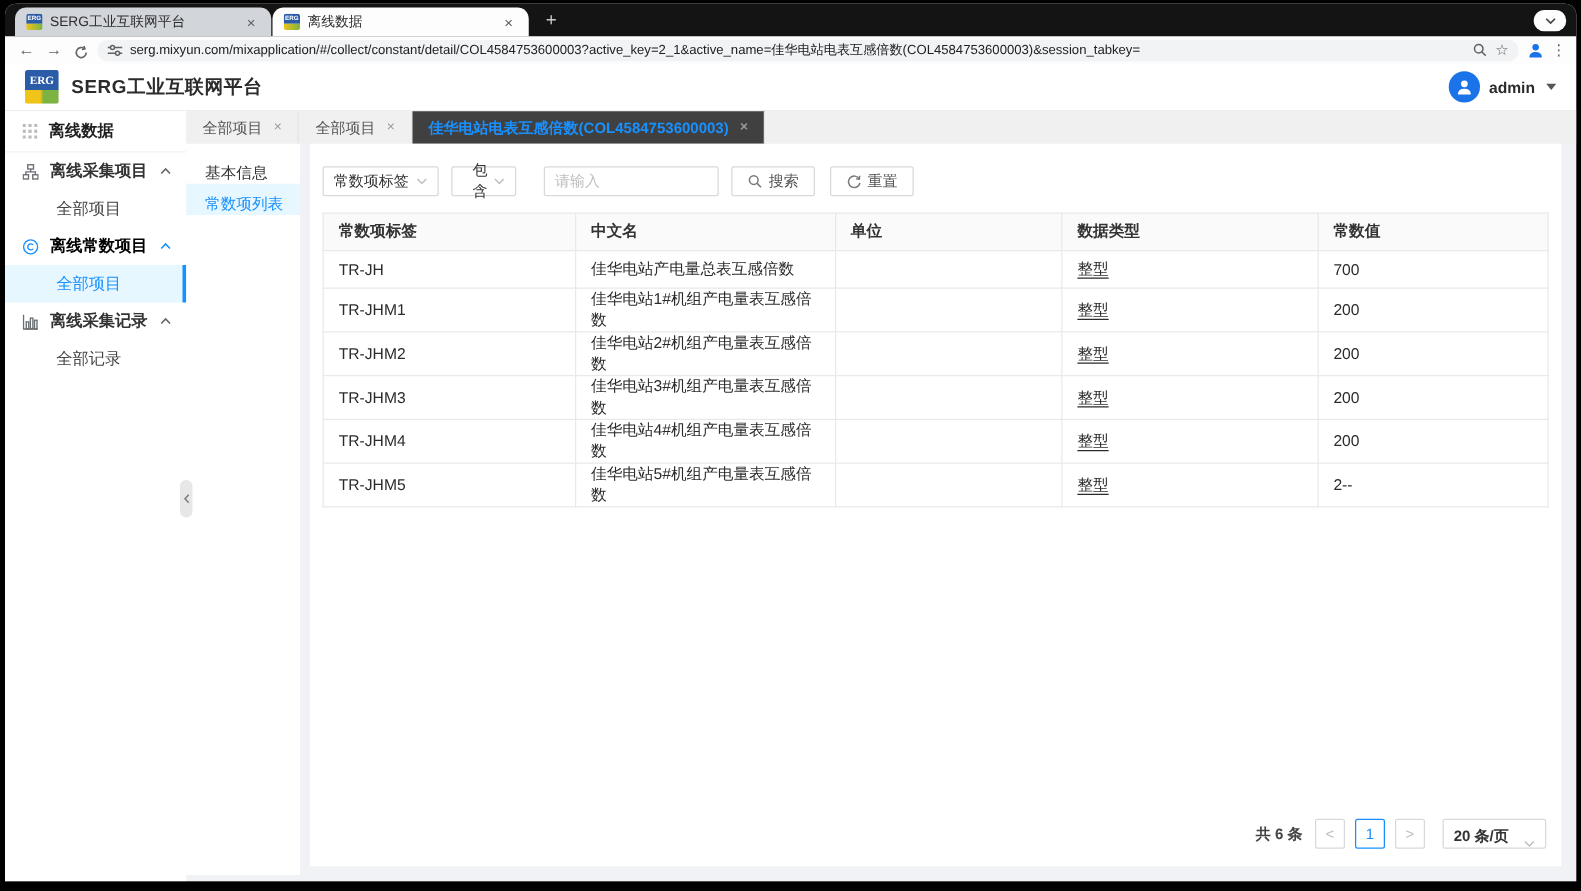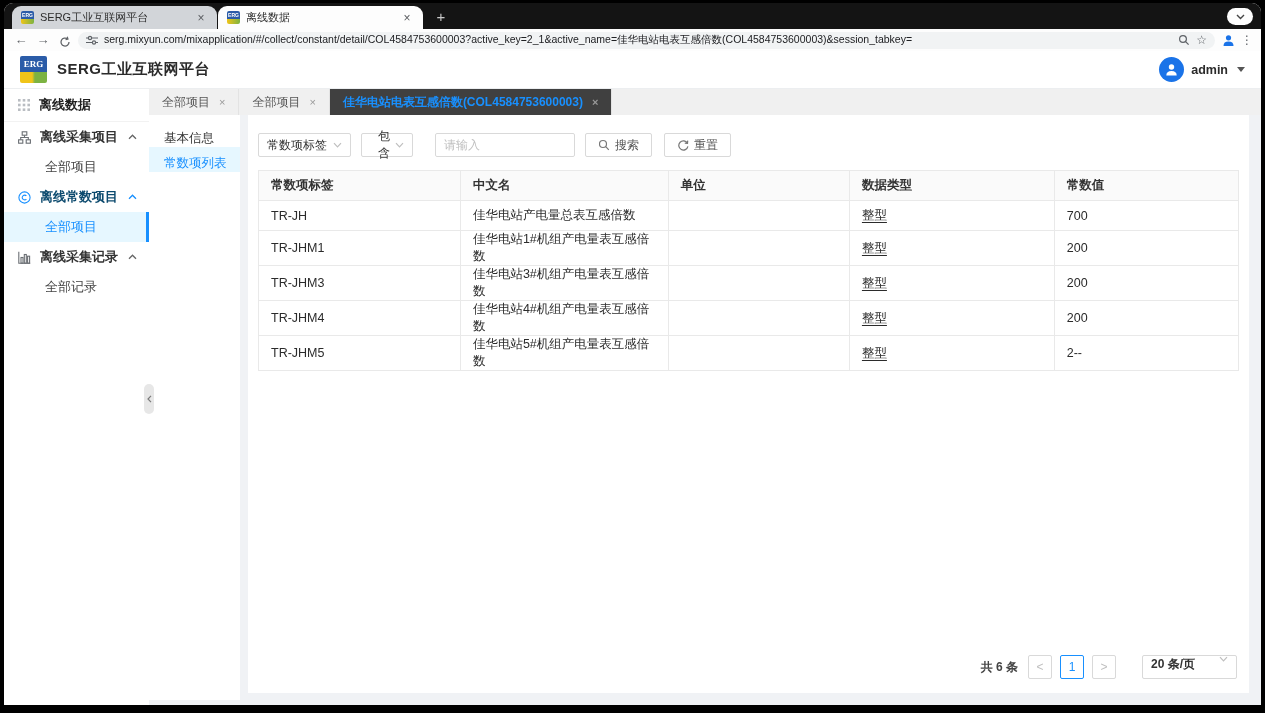--- a/index.html
+++ b/index.html
@@ -62,21 +62,21 @@
   .hright { margin-left:auto; display:flex; align-items:center; gap:7px; }
   .avatar-app { width:25px; height:25px; border-radius:50%; background:#1a73e8; display:flex; align-items:center; justify-content:center; }
   .uname { font-size:12.5px; font-weight:bold; color:#2b2b2b; }
   .caret-down { display:inline-block; width:0; height:0; border-left:4px solid transparent; border-right:4px solid transparent; border-top:5px solid #555; margin-left:2px; }
   
   .appbody { flex:1; background:#f0f2f5; display:flex; min-height:0; position:relative; }
   .sidebar { width:145px; background:#fff; flex:0 0 auto; font-size:13px; color:#333; }
   .side-module { height:33px; display:flex; align-items:center; gap:9px; padding-left:14px; font-weight:bold; color:#1f1f1f; border-bottom:1px solid #f2f2f2; }
   .side-group { height:30px; display:flex; align-items:center; gap:9px; padding:0 12px 0 14px; font-weight:bold; color:#333; cursor:pointer; }
   .side-group .gchev { margin-left:auto; }
-  .side-group.blue { color:#0c4a6e; }
+  .side-group.blue { color:#000000; }
   .side-child { height:30px; display:flex; align-items:center; padding-left:41px; color:#444; cursor:pointer; }
   .side-child.active { background:#e6f7ff; color:#1890ff; border-right:3px solid #1890ff; }
   .icon-gray { color:#9aa0a6; }
   .icon-blue { color:#1890ff; }
   .collapse-handle {
     position:absolute; left:140px; top:295px; width:10px; height:30px;
     background:#e7e7e7; border-radius:5px; display:flex; align-items:center; justify-content:center;
     color:#8a8a8a; cursor:pointer; z-index:3;
   }
   
@@ -118,21 +118,21 @@
   
   .pager { margin-top:auto; display:flex; align-items:center; justify-content:flex-end; gap:8px; font-size:12px; color:#444; padding:8px 2px 8px 0; flex:0 0 auto; }
   .ptotal { font-weight:bold; margin-right:2px; }
   .pbtn {
     min-width:24px; height:24px; border:1px solid #d9d9d9; border-radius:2px; background:#fff;
     display:flex; align-items:center; justify-content:center; color:#bfbfbf; cursor:pointer;
   }
   .pbtn.page-active { border-color:#1890ff; color:#1890ff; }
   .psize {
     height:24px; border:1px solid #d9d9d9; border-radius:2px; background:#fff;
-    display:flex; align-items:flex-start; gap:24px; padding:0 8px; font-weight:bold; color:#333; cursor:pointer; margin-left:18px;
+    display:flex; align-items:flex-end; gap:12px; padding:0 8px; font-weight:bold; color:#333; cursor:pointer; margin-left:6px;
   }
   .psize .schev { color:#bfbfbf; }
   svg { display:block; }
 </style>
 </head>
 <body>
 
 <div class="window">
 
   <div class="tabstrip">
@@ -395,20 +395,27 @@
                 <td>700</td>
               </tr>
               <tr>
                 <td>TR-JHM1</td>
                 <td>佳华电站1#机组产电量表互感倍数</td>
                 <td></td>
                 <td><span class="dtype">整型</span></td>
                 <td>200</td>
               </tr>
               <tr>
+                <td>TR-JHM2</td>
+                <td>佳华电站2#机组产电量表互感倍数</td>
+                <td></td>
+                <td><span class="dtype">整型</span></td>
+                <td>200</td>
+              </tr>
+              <tr>
                 <td>TR-JHM3</td>
                 <td>佳华电站3#机组产电量表互感倍数</td>
                 <td></td>
                 <td><span class="dtype">整型</span></td>
                 <td>200</td>
               </tr>
               <tr>
                 <td>TR-JHM4</td>
                 <td>佳华电站4#机组产电量表互感倍数</td>
                 <td></td>

